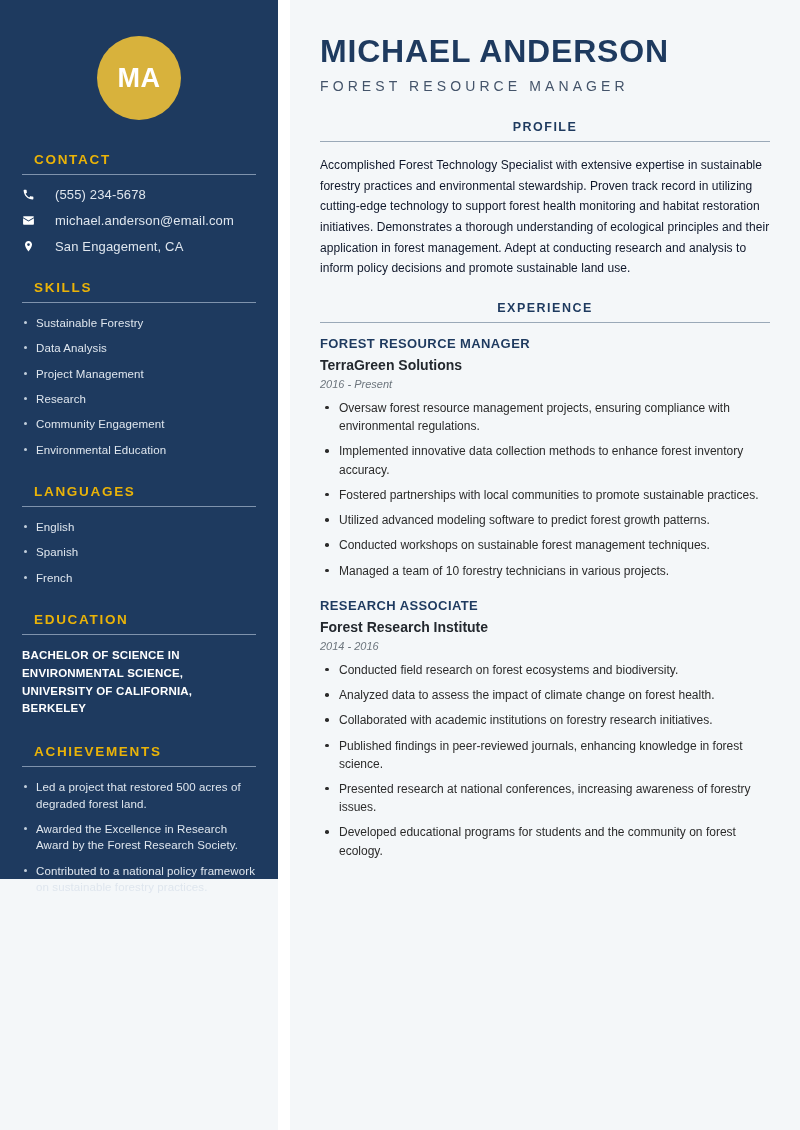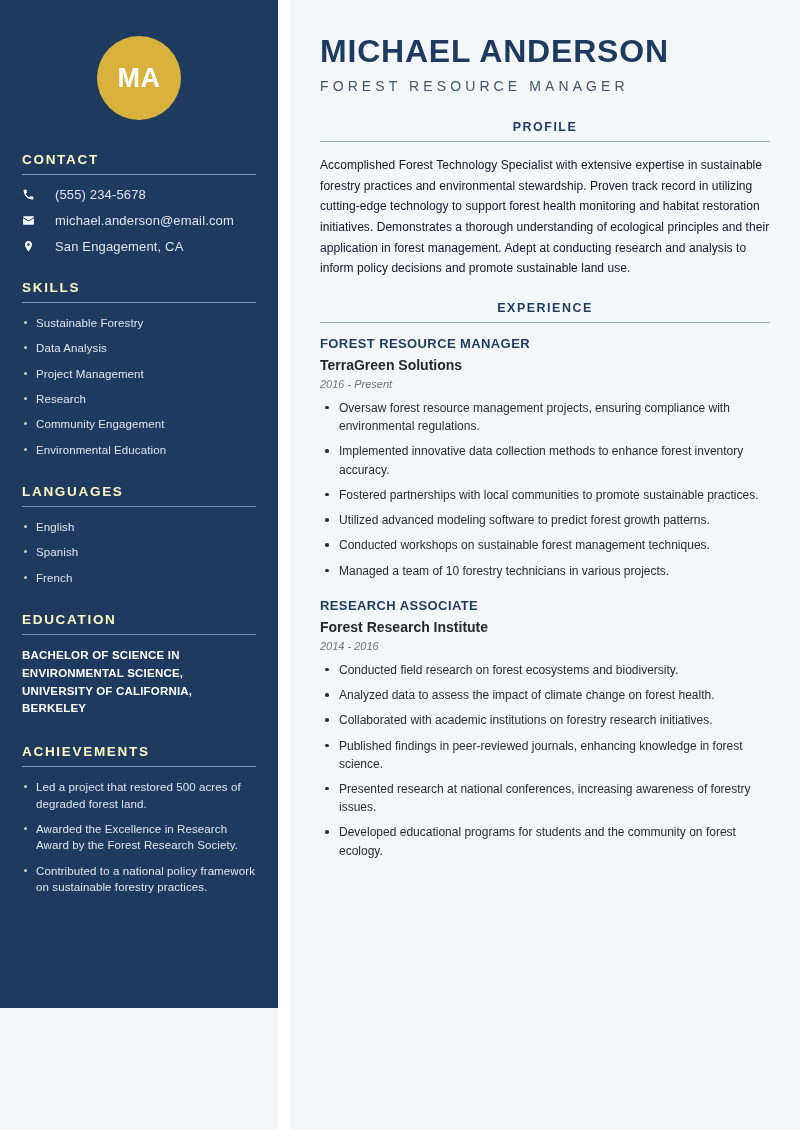--- a/index.html
+++ b/index.html
@@ -17,21 +17,21 @@
     height: 1130px;
     background: #f4f7f9;
     display: flex;
     overflow: hidden;
   }
 
   
   .sidebar {
     width: 278px;
     min-width: 278px;
-    height: 1008px;
+    height: 879px;
     background: #1e3a5f;
     color: #ffffff;
     padding: 0 22px;
     position: relative;
   }
 
   .sidebar-gap {
     width: 12px;
     min-width: 12px;
     height: 1130px;
@@ -61,22 +61,23 @@
     color: #ffffff;
     letter-spacing: 0.5px;
   }
 
   .side-section { margin-bottom: 26px; }
 
   .side-heading {
     font-size: 13.5px;
     font-weight: bold;
     letter-spacing: 1.7px;
-    color: #fef9c3;
+    color: #eab308;
     padding-bottom: 7px;
+    margin-left: 12px;
   }
 
   .side-rule {
     height: 1px;
     background: #7f93ad;
     margin-bottom: 12px;
   }
 
   .contact-row {
     display: flex;

